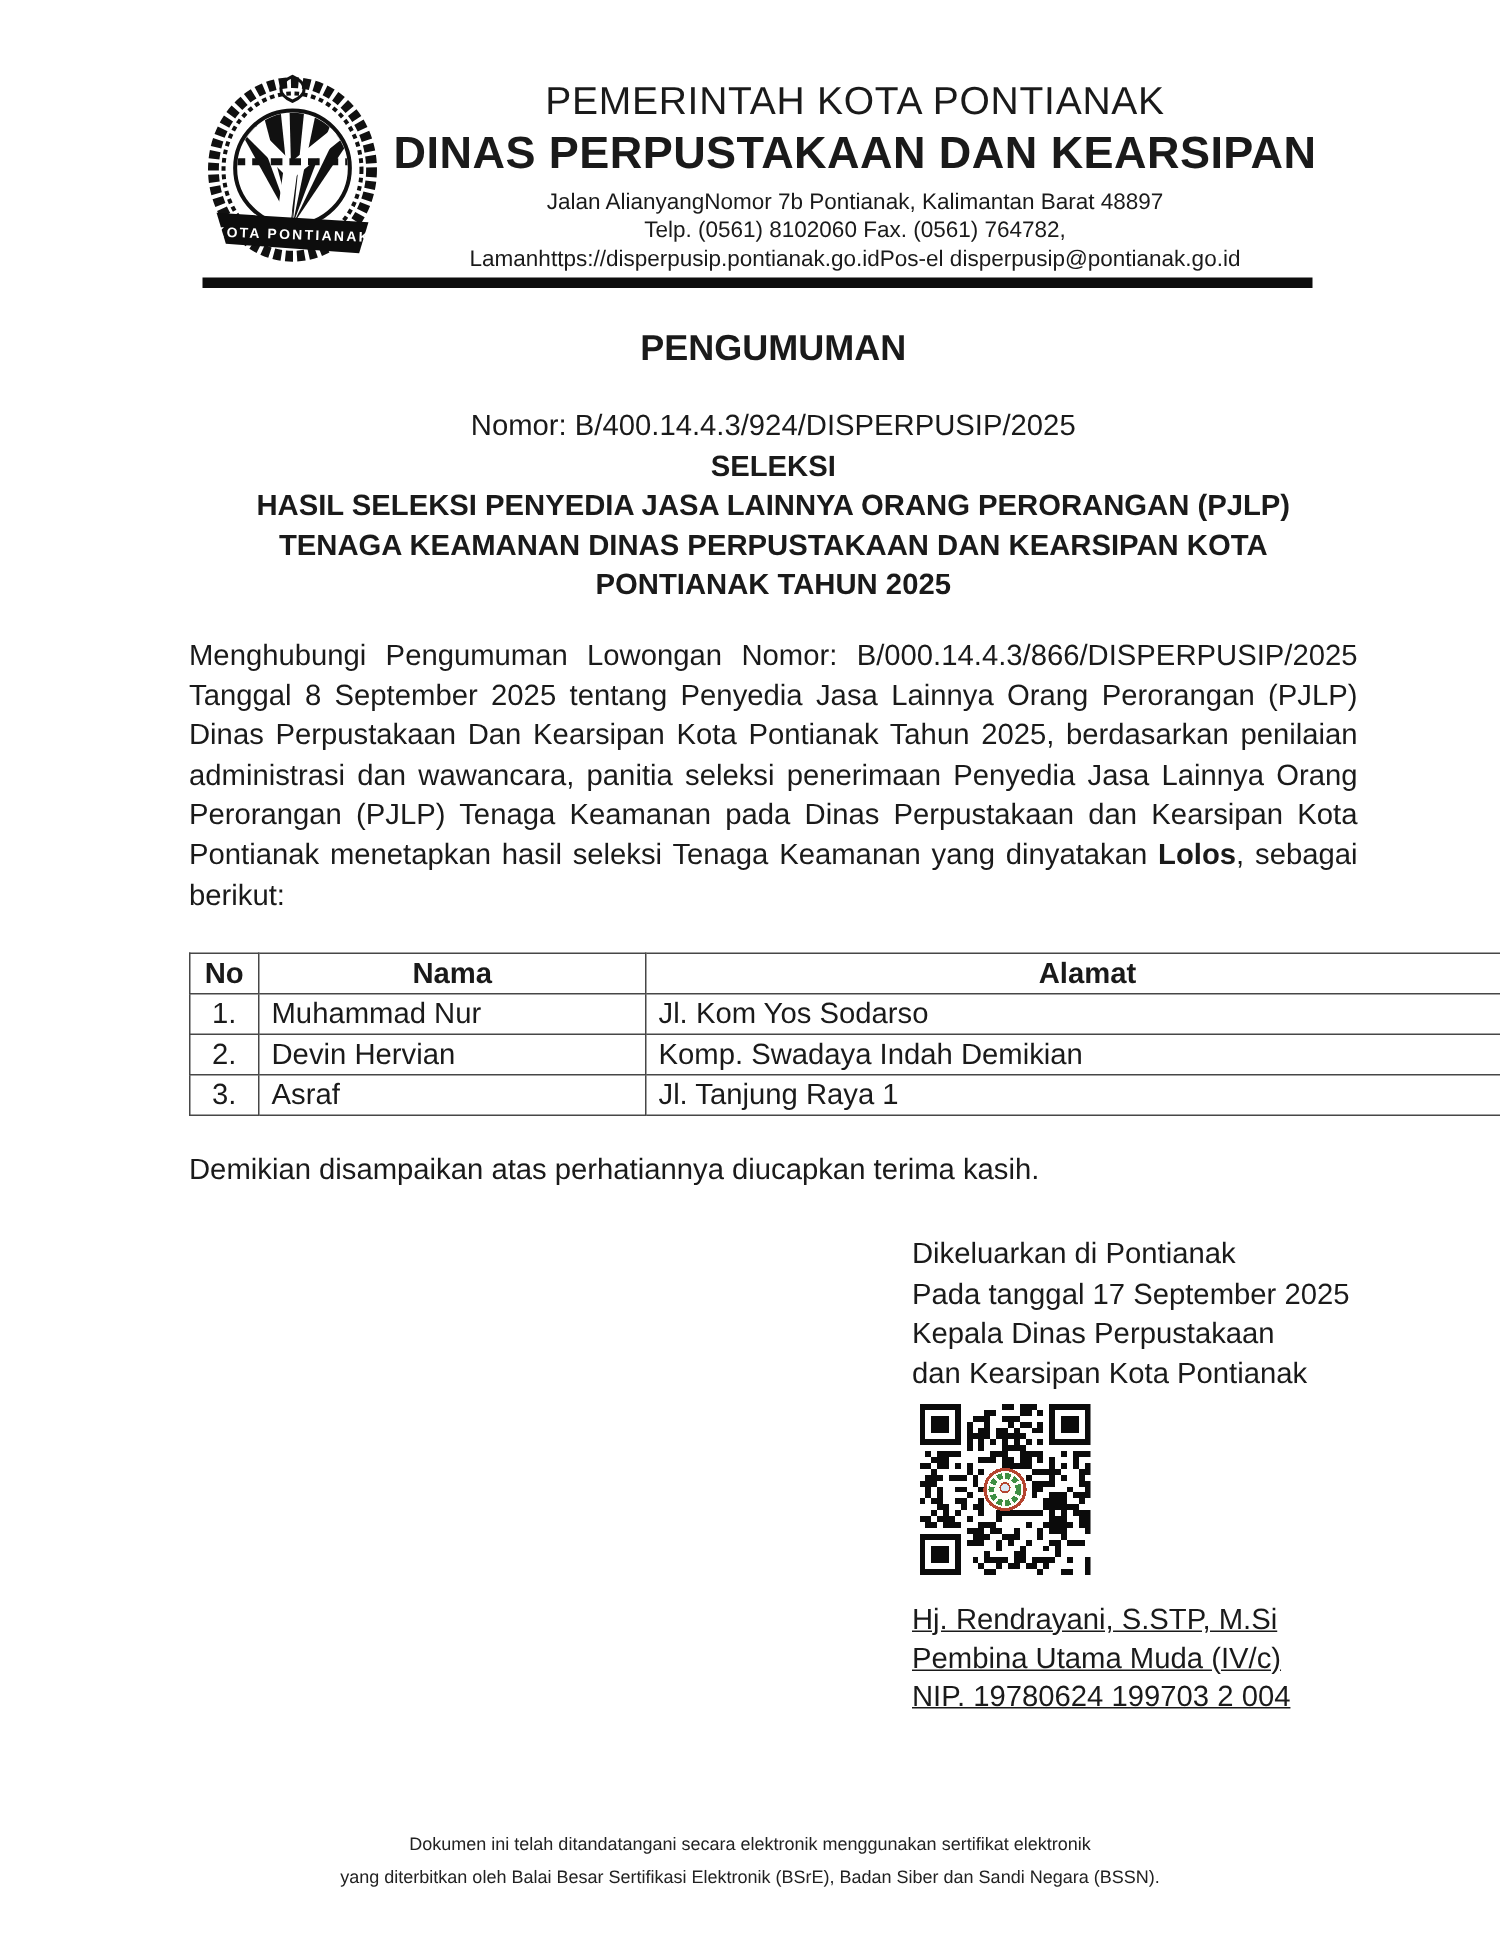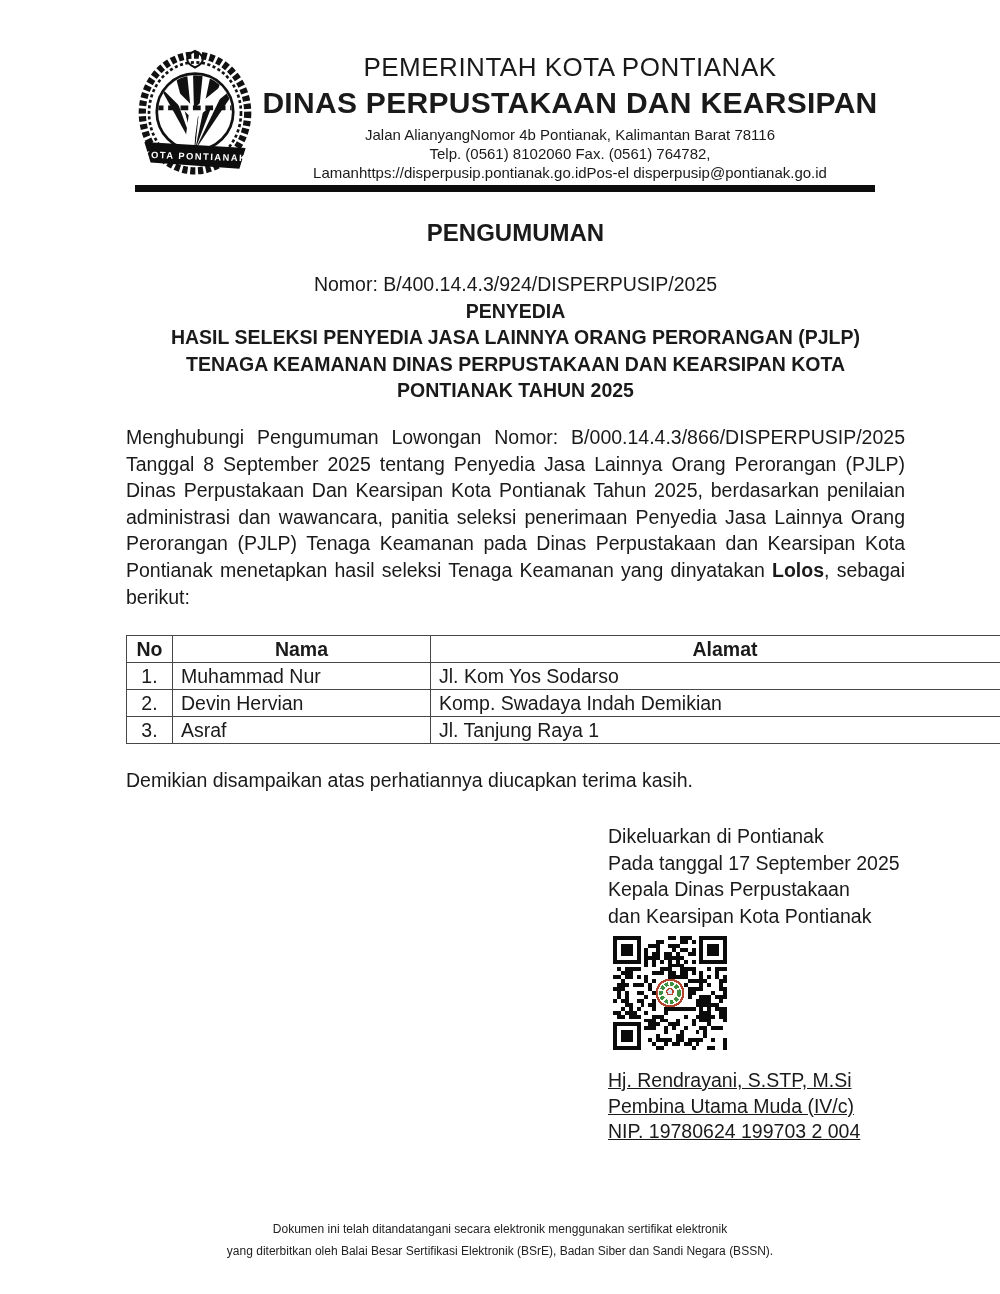--- a/index.html
+++ b/index.html
@@ -155,33 +155,33 @@
 
       <path d="M11,90 L109,96 L103,116 L17,110 Z" fill="#0d0d0d"></path>
       <text x="60" y="107" text-anchor="middle" fill="#ffffff" font-size="9" font-weight="bold" letter-spacing="1.5" transform="rotate(2 60 107)">KOTA PONTIANAK</text>
     </svg>
   </div>
 
   <div class="letterhead">
     <div class="lh-gov">PEMERINTAH KOTA PONTIANAK</div>
     <div class="lh-agency">DINAS PERPUSTAKAAN DAN KEARSIPAN</div>
     <div class="lh-sub">
-      <div>Jalan AlianyangNomor 4b Pontianak, Kalimantan Barat 78116</div>
+      <div>Jalan AlianyangNomor 7b Pontianak, Kalimantan Barat 48897</div>
       <div>Telp. (0561) 8102060 Fax. (0561) 764782,</div>
       <div>Lamanhttps://disperpusip.pontianak.go.idPos-el disperpusip@pontianak.go.id</div>
     </div>
   </div>
 
   <div class="head-rule"></div>
 
   <div class="content doc-heading" style="position:absolute;">PENGUMUMAN</div>
 
   <div class="content doc-title-block" style="position:absolute;">
     <div>Nomor: B/400.14.4.3/924/DISPERPUSIP/2025</div>
-    <div class="bold">PENYEDIA</div>
+    <div class="bold">SELEKSI</div>
     <div class="bold">HASIL SELEKSI PENYEDIA JASA LAINNYA ORANG PERORANGAN (PJLP)</div>
     <div class="bold">TENAGA KEAMANAN DINAS PERPUSTAKAAN DAN KEARSIPAN KOTA</div>
     <div class="bold">PONTIANAK TAHUN 2025</div>
   </div>
 
   <div class="content body-par" style="position:absolute;">
     <span>Menghubungi Pengumuman Lowongan Nomor: B/000.14.4.3/866/DISPERPUSIP/2025 Tanggal 8 September 2025 tentang Penyedia Jasa Lainnya Orang Perorangan (PJLP) Dinas Perpustakaan Dan Kearsipan Kota Pontianak Tahun 2025, berdasarkan penilaian administrasi dan wawancara, panitia seleksi penerimaan Penyedia Jasa Lainnya Orang Perorangan (PJLP) Tenaga Keamanan pada Dinas Perpustakaan dan Kearsipan Kota Pontianak menetapkan hasil seleksi Tenaga Keamanan yang dinyatakan </span><b>Lolos</b><span>, sebagai berikut:</span>
   </div>
 
   <div class="content result-table-wrap" style="position:absolute;">

